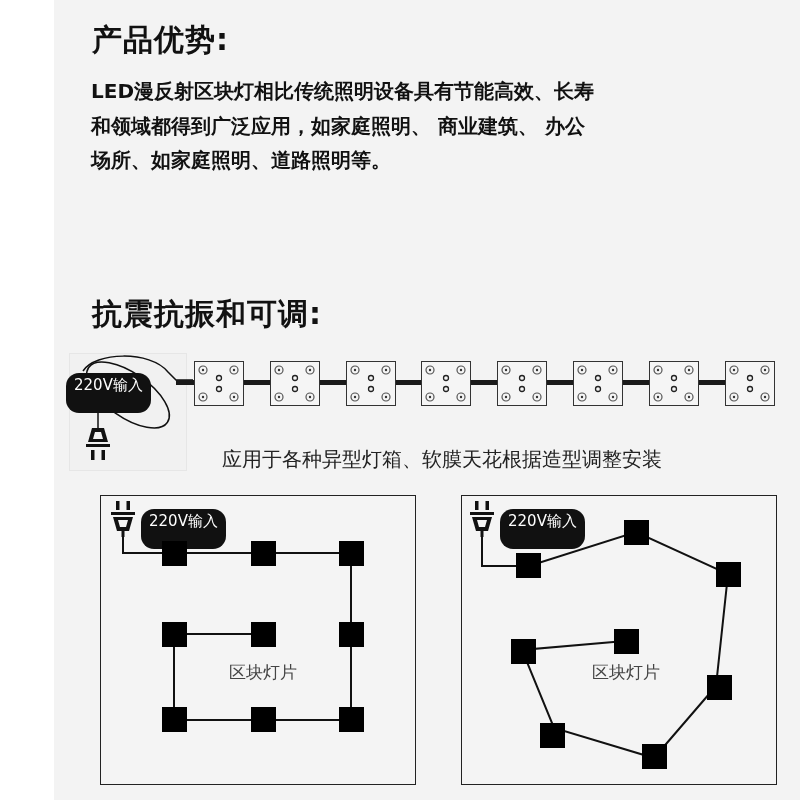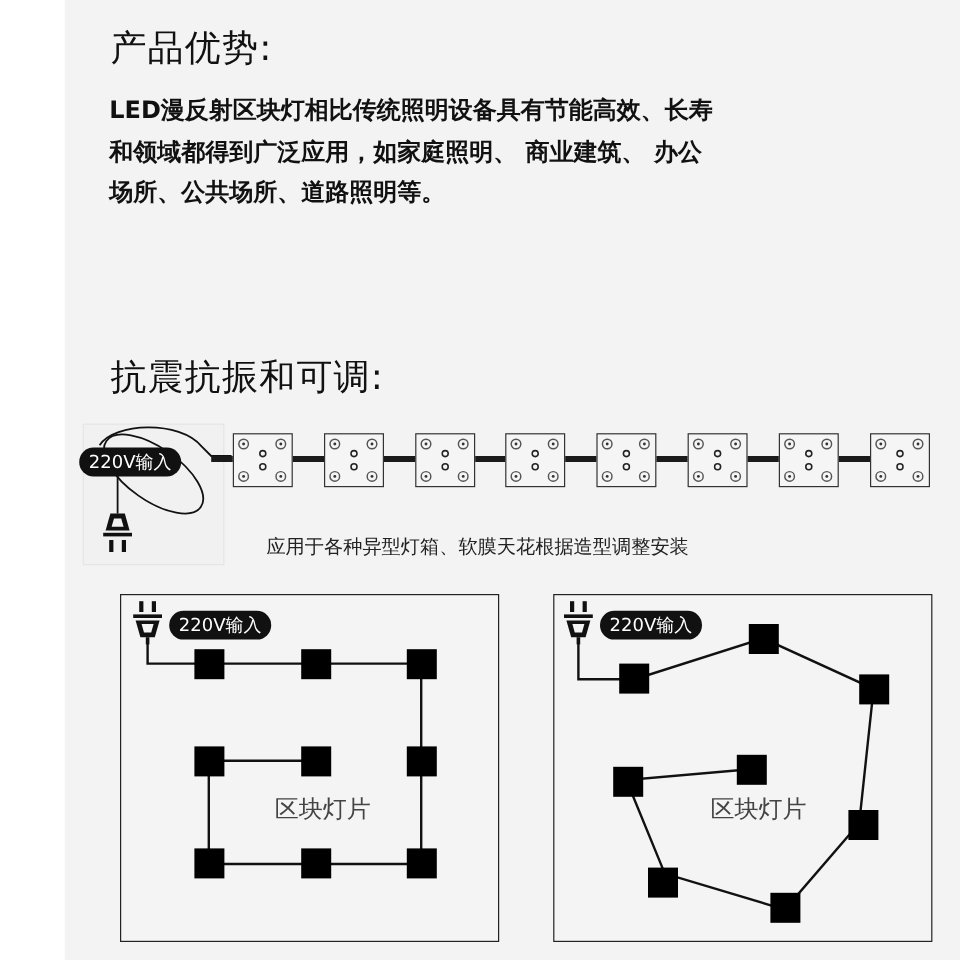--- a/index.html
+++ b/index.html
@@ -4,60 +4,60 @@
 <style>
   html, body { margin: 0; padding: 0; }
   body {
     width: 800px; height: 800px; position: relative; overflow: hidden;
     background: #f3f3f3;
     font-family: "DejaVu Sans", "Liberation Sans", sans-serif;
     color: #111;
   }
   .white-strip { position: absolute; left: 0; top: 0; width: 54px; height: 800px; background: #ffffff; }
   .h1 {
-    position: absolute; left: 92px; font-weight: normal; font-size: 30px; letter-spacing: 1px; color: #111;
+    position: absolute; left: 92px; font-weight: bold; font-size: 30px; letter-spacing: 1px; color: #111;
   }
   .para {
     position: absolute; left: 91px; top: 74px; width: 680px;
     font-weight: bold; font-size: 20px; line-height: 34.5px; color: #111;
   }
   .para div { white-space: nowrap; }
   .strip-box {
     position: absolute; left: 69px; top: 353px; width: 116px; height: 116px;
     border: 1px solid #e6e6e6; background: #f1f1f1;
   }
   .pill {
     position: absolute; background: #111; color: #fff; border-radius: 13px;
-    font-size: 15px; height: 24px; line-height: 24px; padding: 0 8px; white-space: nowrap;
+    font-size: 15px; height: 40px; line-height: 24px; padding: 0 8px; white-space: nowrap;
   }
   .wire { position: absolute; height: 5px; background: #1a1a1a; }
   .module {
     position: absolute; width: 50px; height: 45px; border: 1.5px solid #333; background: #f5f5f5;
     box-sizing: border-box;
   }
   .caption {
-    position: absolute; left: 222px; top: 446px; font-size: 16px; color: #222; white-space: nowrap; font-family: Liberation Mono, monospace;
+    position: absolute; left: 222px; top: 446px; font-size: 20px; color: #222; white-space: nowrap; font-family: Liberation Mono, monospace;
   }
   .panel {
     position: absolute; border: 1.5px solid #222; background: #f4f4f4; box-sizing: border-box;
   }
-  .panel-label { position: absolute; font-size: 20px; color: #444; white-space: nowrap; }
+  .panel-label { position: absolute; font-size: 17px; color: #444; white-space: nowrap; }
   svg { position: absolute; overflow: visible; }
 </style>
 </head>
 <body>
 
 <div class="white-strip"></div>
 
 <div class="h1" style="top:20px;">产品优势:</div>
 
 <div class="para">
   <div>LED漫反射区块灯相比传统照明设备具有节能高效、长寿</div>
   <div>和领域都得到广泛应用，如家庭照明、 商业建筑、 办公</div>
-  <div>场所、公共场所、道路照明等。</div>
+  <div>场所、如家庭照明、道路照明等。</div>
 </div>
 
 <div class="h1" style="top:294px;">抗震抗振和可调:</div>
 
 <div class="strip-box"></div>
 <svg style="left:0;top:0;" width="800" height="800">
   <ellipse cx="128" cy="395" rx="48" ry="22" transform="rotate(35 128 395)" fill="none" stroke="#111" stroke-width="1.5"></ellipse>
   <path d="M83 371 C 95 352, 150 350, 168 372 L 176 380 L 193 380" fill="none" stroke="#111" stroke-width="1.5"></path>
   <line x1="98" y1="395" x2="98" y2="428" stroke="#111" stroke-width="1.5"></line>
 </svg>

